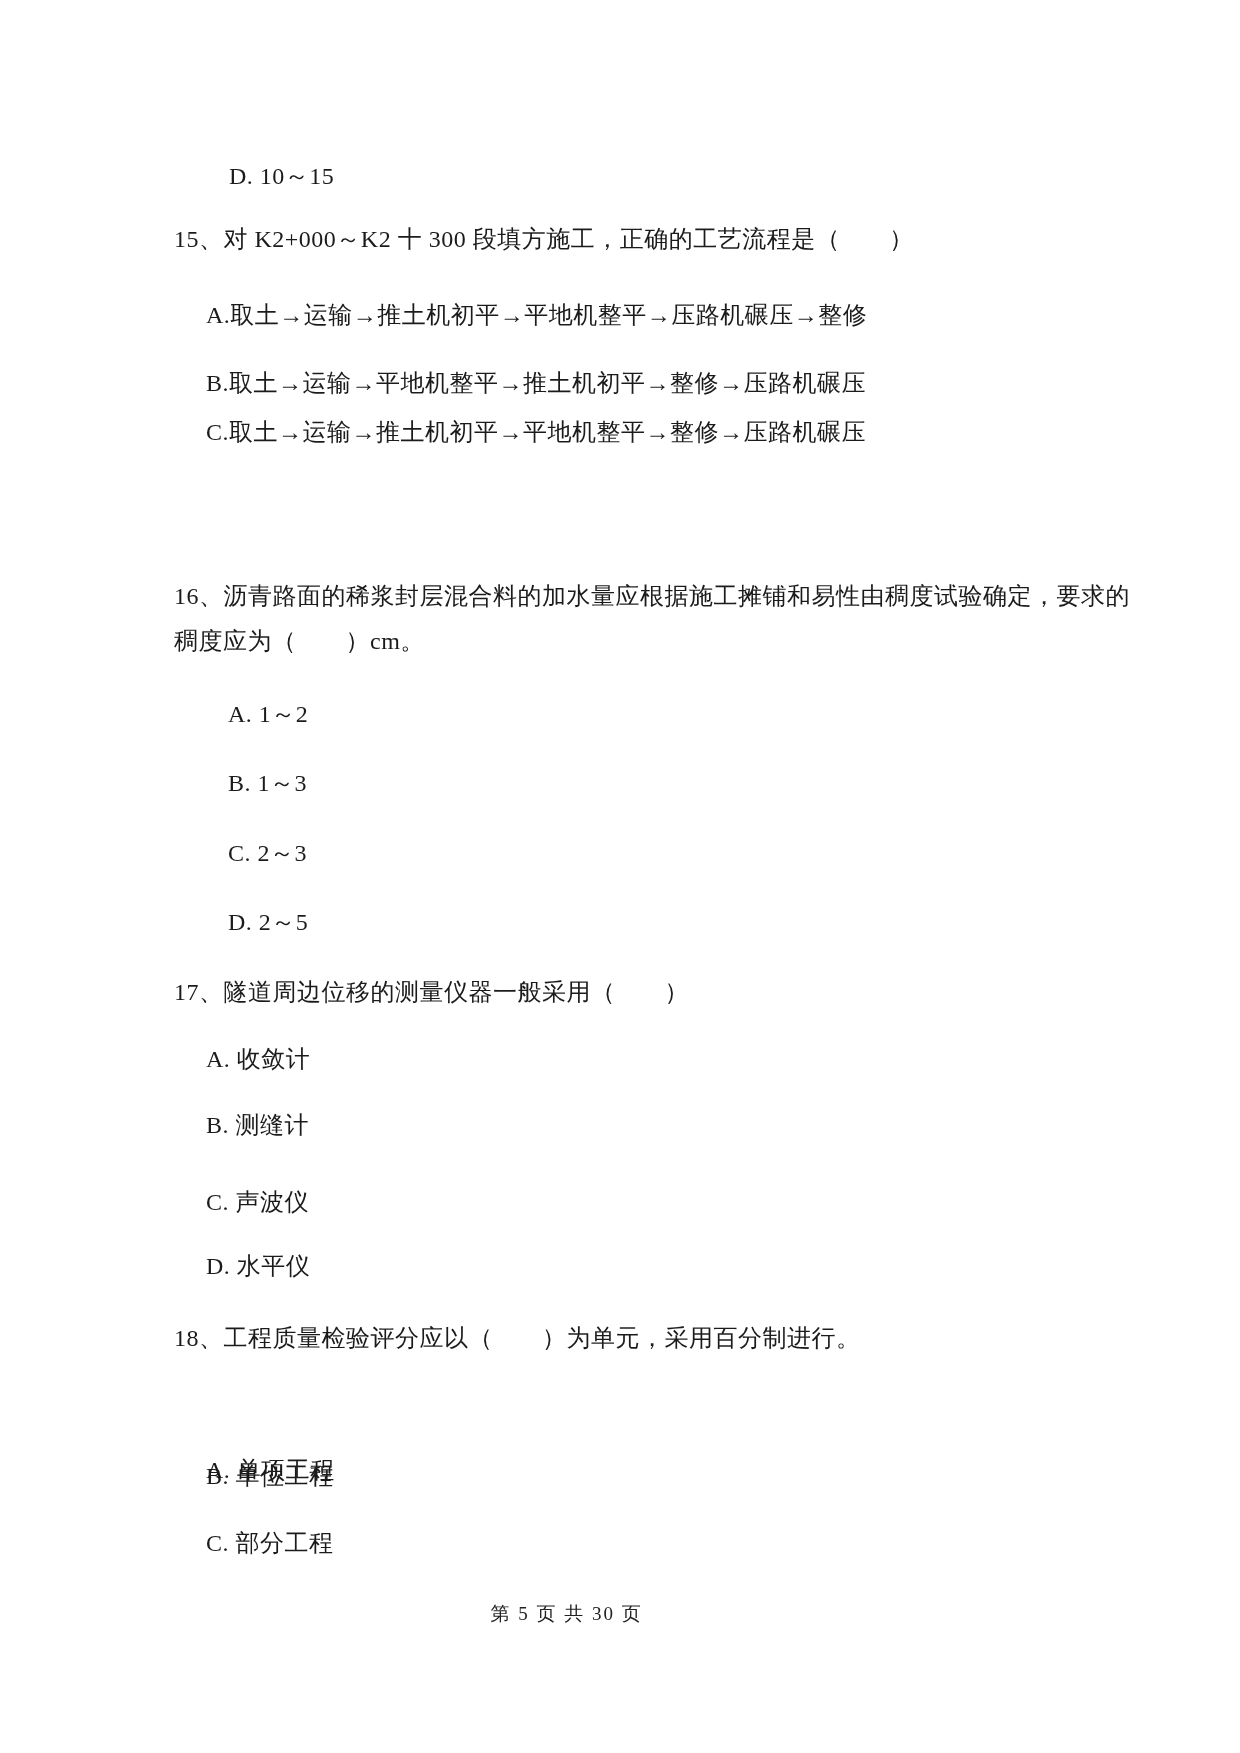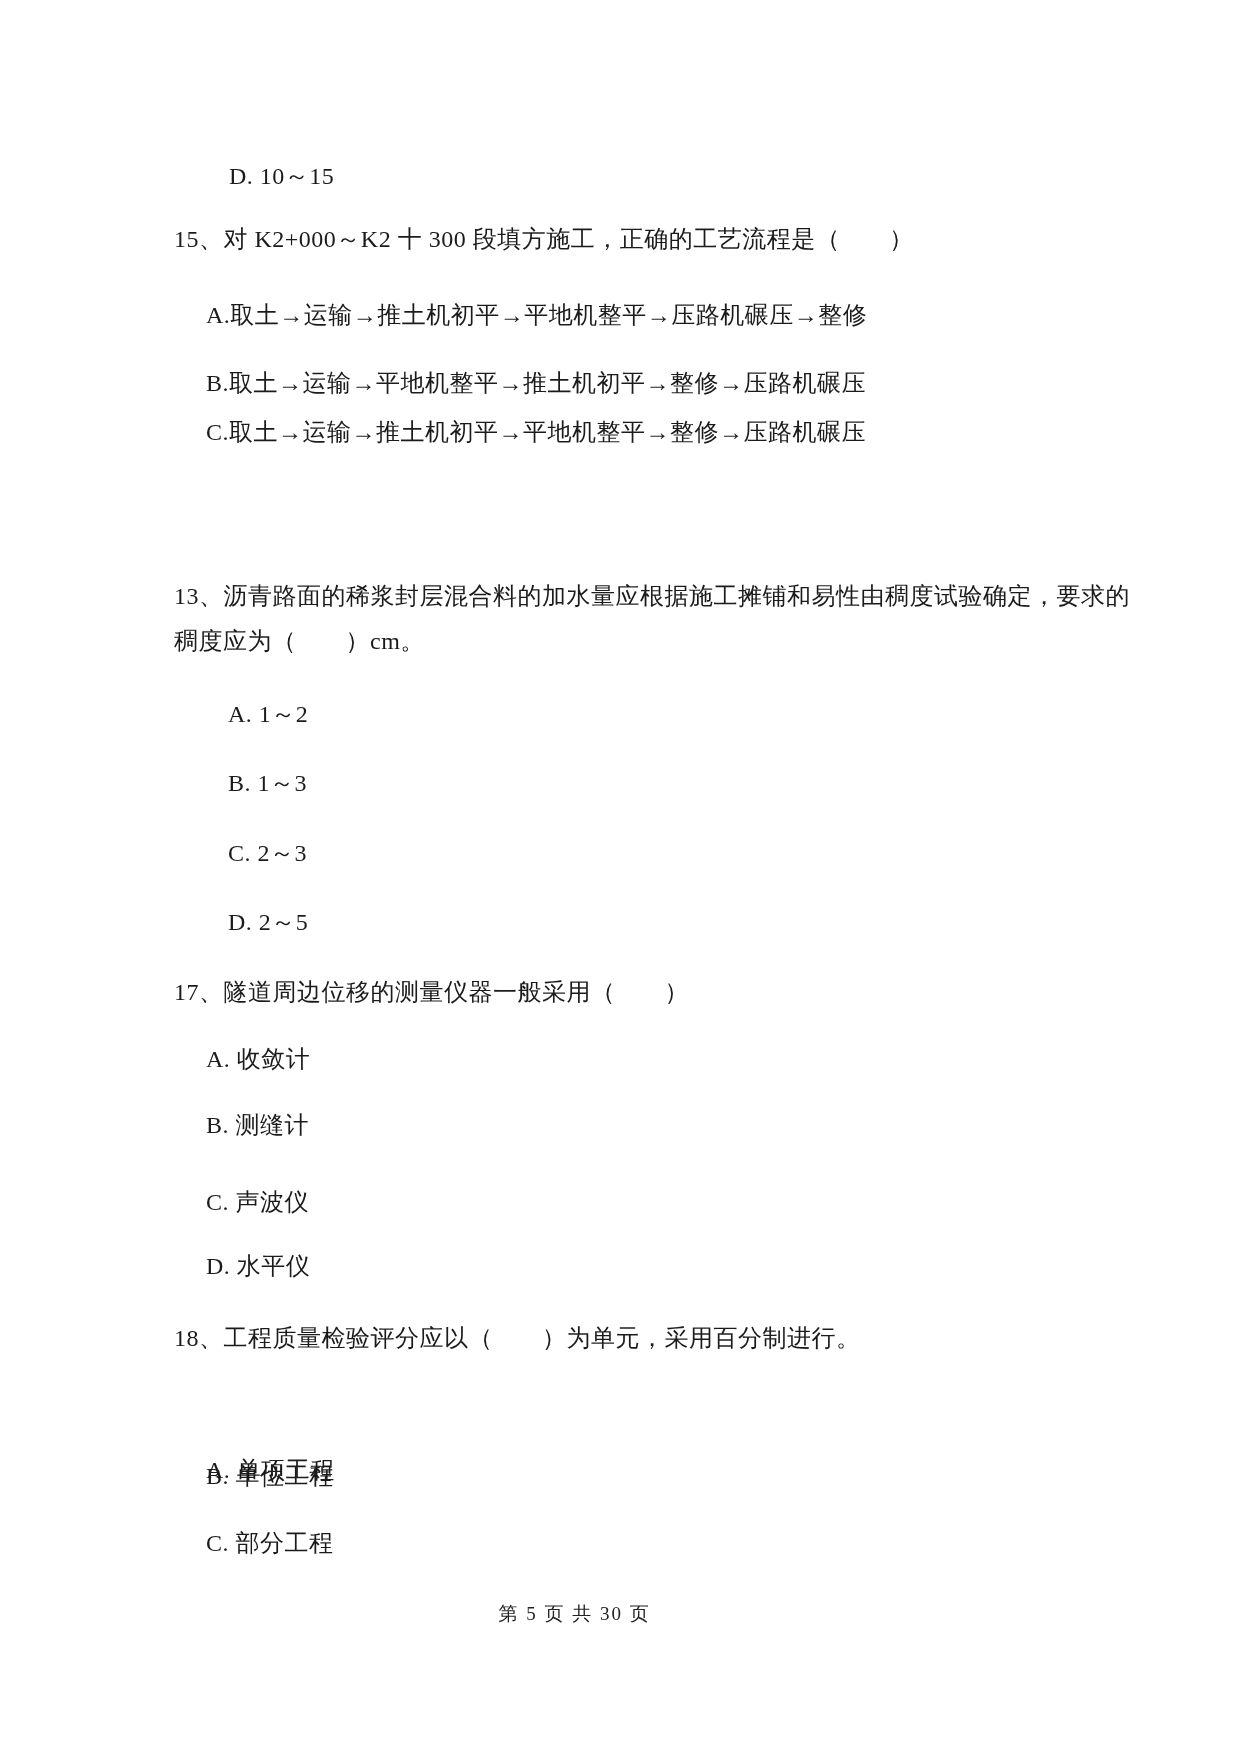--- a/index.html
+++ b/index.html
@@ -28,36 +28,35 @@
   .opt-num{ left: 228px; }
   .footer {
     position: absolute;
     left: 0;
     width: 100%;
     top: 1601px;
     text-align: center;
     font-size: 19px;
     letter-spacing: 2px;
     color: #222222;
-    padding-left: 8px;
   }
 </style>
 </head>
 <body>
 
 <div class="page">
 
   <div class="line" style="left:229px; top:163px;">D. 10～15</div>
 
   <div class="line stem" style="top:226px;">15、对 K2+000～K2 十 300 段填方施工，正确的工艺流程是（　　）</div>
   <div class="line opt-cn" style="top:370px;">B.取土→运输→平地机整平→推土机初平→整修→压路机碾压</div>
   <div class="line opt-cn" style="top:302px;">A.取土→运输→推土机初平→平地机整平→压路机碾压→整修</div>
   <div class="line opt-cn" style="top:419px;">C.取土→运输→推土机初平→平地机整平→整修→压路机碾压</div>
 
-  <div class="line stem" style="top:583px;">13、沥青路面的稀浆封层混合料的加水量应根据施工摊铺和易性由稠度试验确定，要求的</div>
+  <div class="line stem" style="top:583px;">16、沥青路面的稀浆封层混合料的加水量应根据施工摊铺和易性由稠度试验确定，要求的</div>
   <div class="line stem" style="top:628px;">稠度应为（　　）cm。</div>
   <div class="line opt-num" style="top:701px;text-align:right;">A. 1～2</div>
   <div class="line opt-num" style="top:770px;">B. 1～3</div>
   <div class="line opt-num" style="top:840px;">C. 2～3</div>
   <div class="line opt-num" style="top:909px;">D. 2～5</div>
 
   <div class="line stem" style="top:979px;">17、隧道周边位移的测量仪器一般采用（　　）</div>
   <div class="line opt-cn" style="top:1046px;">A. 收敛计</div>
   <div class="line opt-cn" style="top:1112px;">B. 测缝计</div>
   <div class="line opt-cn" style="top:1189px;">C. 声波仪</div>

